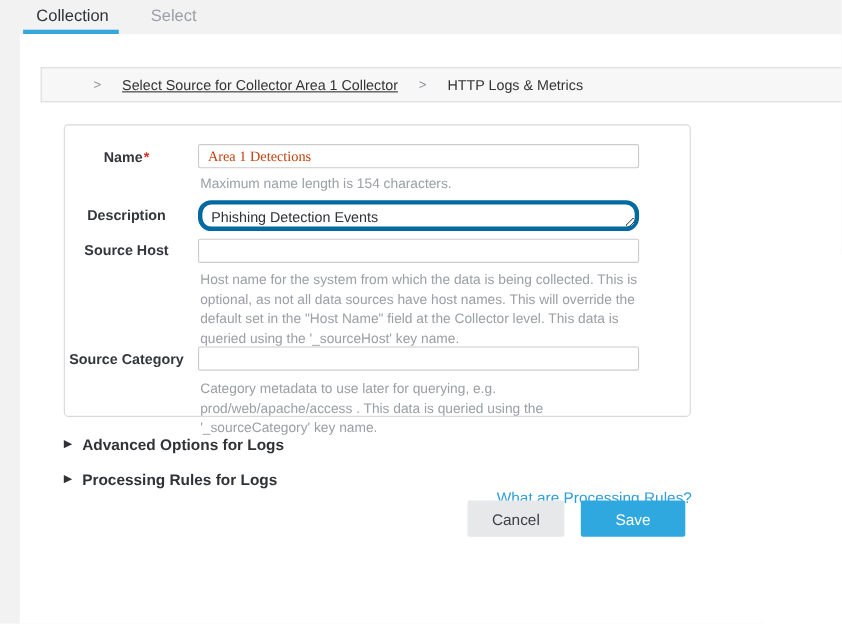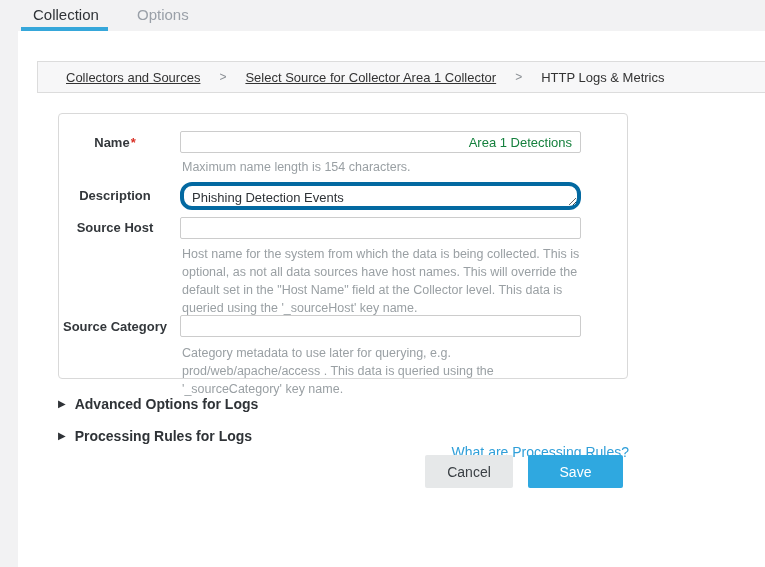--- a/index.html
+++ b/index.html
@@ -39,21 +39,21 @@
     background:#fff; border:1px solid #d9d9d9; border-radius:4px;
   }
   .field-label {
     position:absolute; left:58px; width:114px; text-align:center;
     font-size:13px; font-weight:600; color:#33373b; white-space:nowrap;
   }
   .req { color:#d93025; margin-left:1px; }
   .text-input {
     position:absolute; left:180px; width:401px; height:22px;
     border:1px solid #cccccc; border-radius:2px; background:#fff;
-    padding:0 8px; font-size:13px; color:#15803d; font-family:Liberation Sans, sans-serif;text-align:right;
+    padding:0 8px; font-size:13px; color:#c2410c; font-family:Liberation Serif, serif;
   }
   .text-area {
     position:absolute; left:180px; width:401px; height:28px;
     border:4px solid #0369a1; border-radius:12px; background:#fff;
     padding:4px 8px; font-size:13px; line-height:1.25; color:#2f3337;
     font-family:inherit; resize:both; overflow:hidden;
   }
   .help {
     position:absolute; left:182px; width:403px;
     font-size:12.5px; line-height:18px; color:#9aa0a4;
@@ -91,28 +91,27 @@
     font-size:14px; font-family:inherit; cursor:pointer;
   }
   .btn-cancel { left:425px; width:88px; background:#e6e8e9; color:#3b4045; }
   .btn-save   { left:528px; width:95px; background:#2fa8e0; color:#ffffff; }
 </style>
 </head>
 <body>
 
 <div class="topbar">
   <div class="tab tab-collection">Collection</div>
-  <div class="tab tab-status">Options</div>
+  <div class="tab tab-status">Select</div>
   <div class="tab-underline"></div>
 </div>
 
 <div class="panel"></div>
 
 <div class="breadcrumb">
-  <span class="crumb">Collectors and Sources</span>
   <span class="crumb-sep">&gt;</span>
   <span class="crumb">Select Source for Collector Area 1 Collector</span>
   <span class="crumb-sep">&gt;</span>
   <span class="crumb-current">HTTP Logs &amp; Metrics</span>
 </div>
 
 <div class="card"></div>
 
 <div class="field-label lbl-name">
   <span>Name</span><span class="req">*</span>

